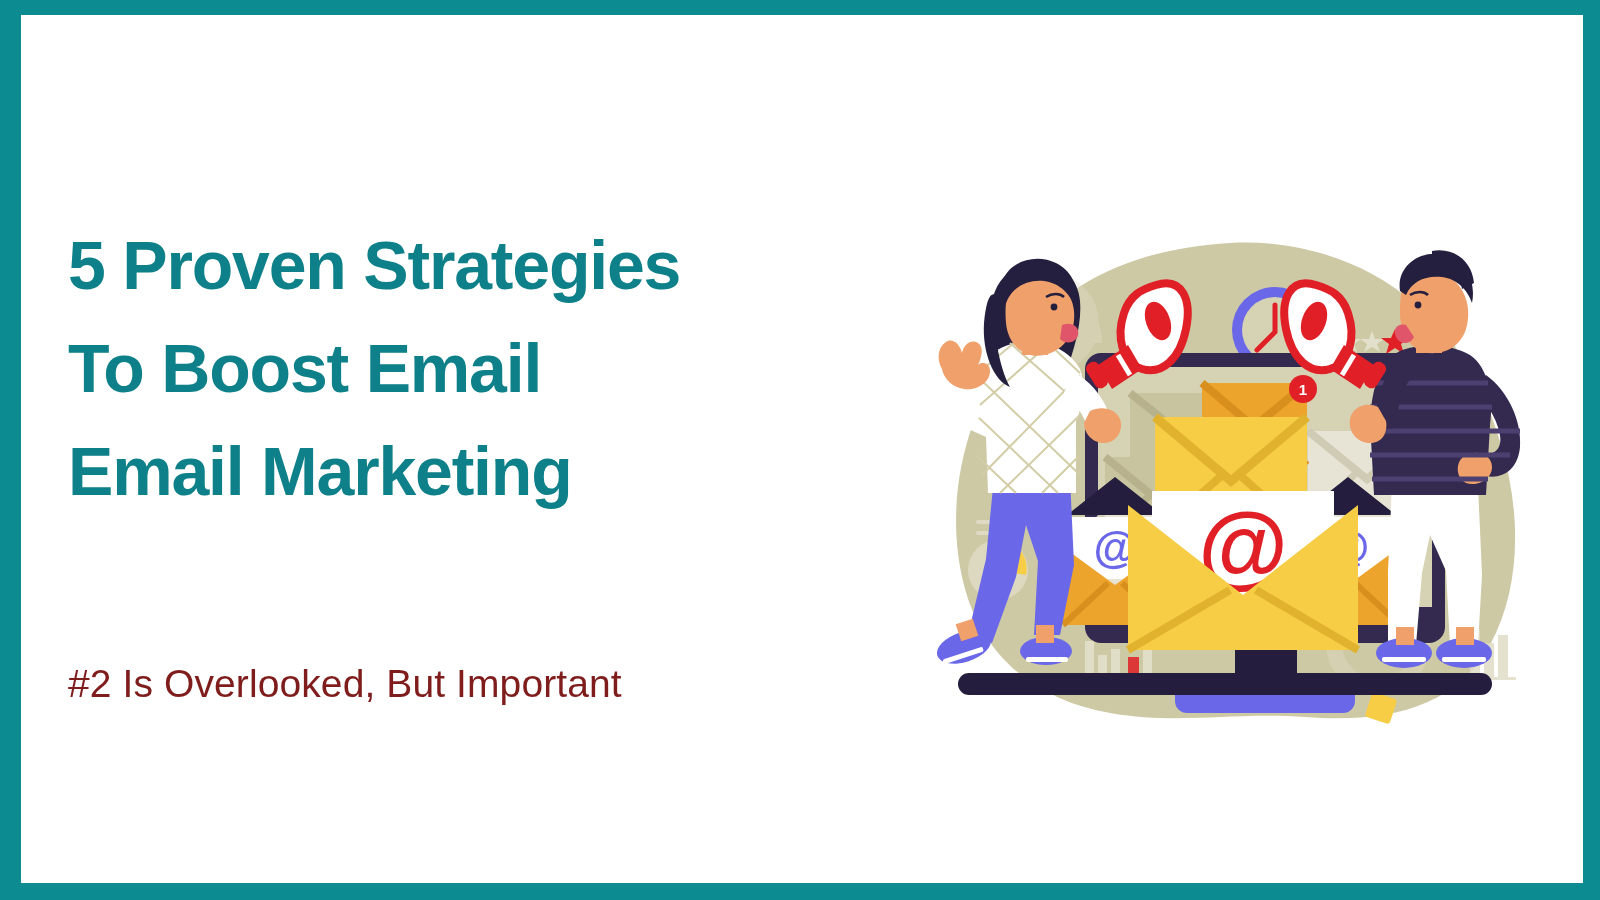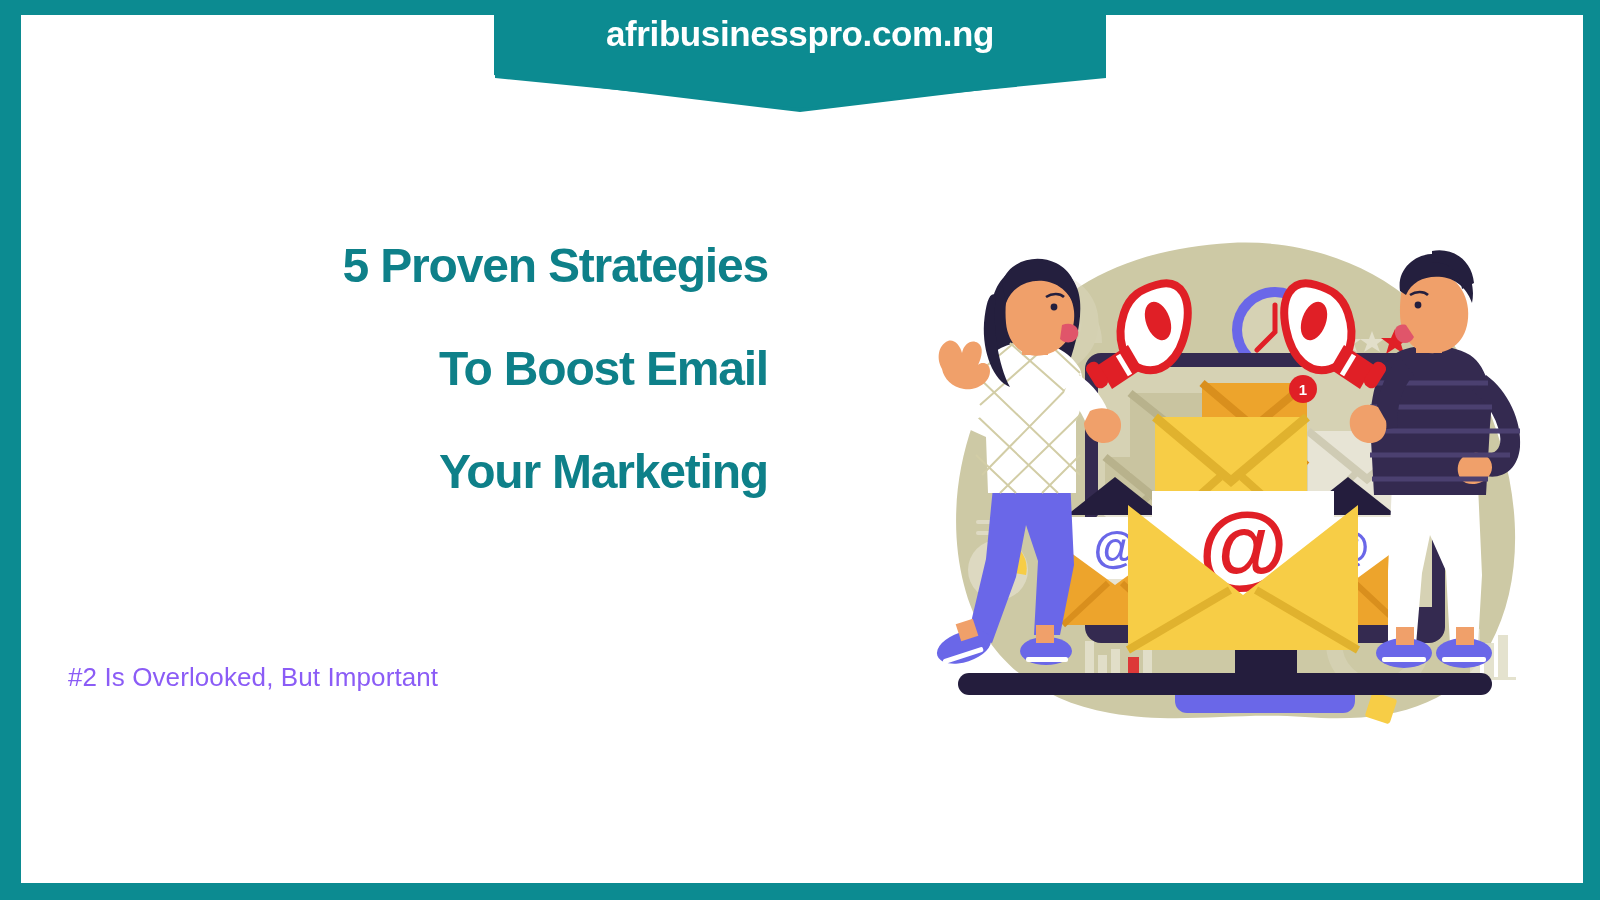--- a/index.html
+++ b/index.html
@@ -55,34 +55,33 @@
 
   
   #headline {
     position: absolute;
     left: 68px;
     top: 214px;
     width: 700px;
   }
   .headline-line {
     color: #0e8089;
-    font-size: 48px;
+    font-size: 68px;
     font-weight: bold;
     line-height: 103px;
     letter-spacing: -1.2px;
     white-space: nowrap;
     font-family: "Liberation Sans", sans-serif;
-    text-align: right;
   }
   #subtitle {
     position: absolute;
     left: 68px;
     top: 662px;
-    color: #8b5cf6;
-    font-size: 26px;
+    color: #7f1d1d;
+    font-size: 39px;
     font-weight: 400;
     letter-spacing: 0.1px;
     white-space: nowrap;
     font-family: "Liberation Sans", sans-serif;
   }
 
   
   #illustration {
     position: absolute;
     left: 930px;
@@ -95,33 +94,25 @@
 </head>
 <body>
 
 <div id="canvas">
 
   <div class="frame-edge frame-top"></div>
   <div class="frame-edge frame-bottom"></div>
   <div class="frame-edge frame-left"></div>
   <div class="frame-edge frame-right"></div>
 
-  <div id="ribbon">
-    <svg viewBox="0 0 640 112" xmlns="http://www.w3.org/2000/svg">
-      <polygon points="15,0 640,0 640,15 626,15 626,75 320,112 14,75 14,0" fill="#0c8b91"></polygon>
-      <polygon points="15,0 626,0 626,78 320,108 15,78" fill="#0c8b91"></polygon>
-      <rect x="626" y="0" width="14" height="15" fill="#0c8b91"></rect>
-    </svg>
-    <div id="ribbon-text">afribusinesspro.com.ng</div>
-  </div>
 
   <div id="headline">
     <div class="headline-line">5 Proven Strategies</div>
     <div class="headline-line">To Boost Email</div>
-    <div class="headline-line">Your Marketing</div>
+    <div class="headline-line">Email Marketing</div>
   </div>
 
   <div id="subtitle">#2 Is Overlooked, But Important</div>
 
   <div id="illustration">
     <svg viewBox="0 0 620 510" xmlns="http://www.w3.org/2000/svg">
 
       <path fill="#cdc9a5" d="M300 18 C410 12 505 70 548 160 C592 252 598 350 560 420
            C525 484 455 498 375 492 C300 487 250 500 180 488
            C108 476 52 432 34 360 C14 282 32 190 86 120 C140 50 215 23 300 18 Z"></path>

